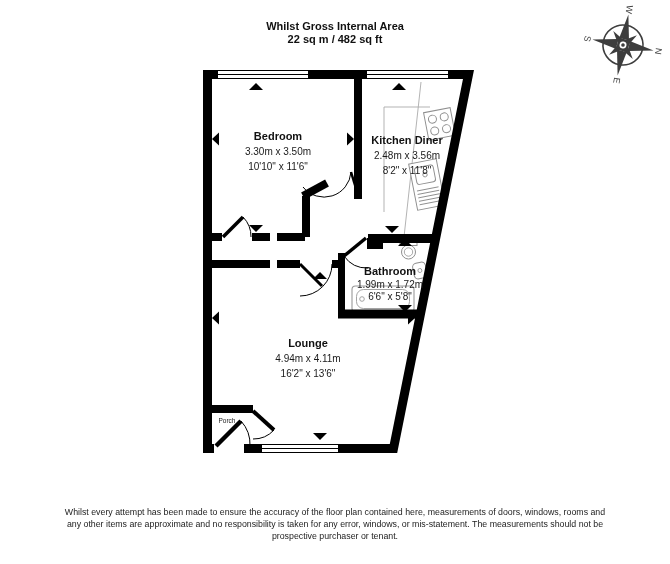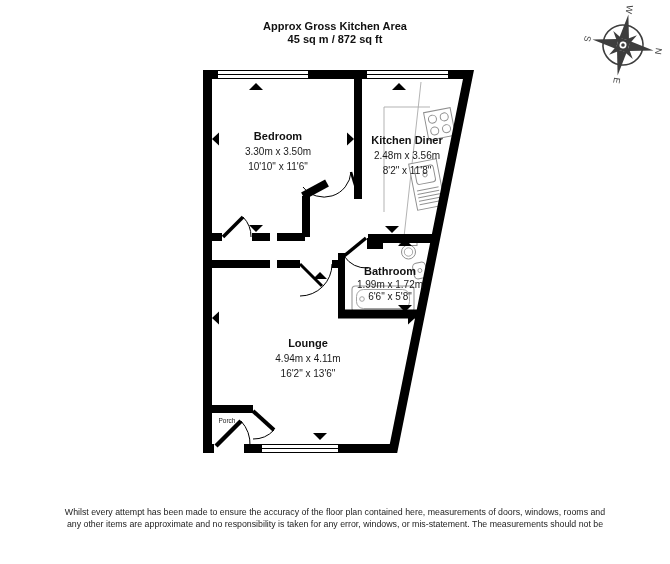--- a/index.html
+++ b/index.html
@@ -16,22 +16,22 @@
   svg text.room-dim{font-size:10px;fill:#1a1a1a;}
   svg text.porch{font-size:6.5px;fill:#222;}
   svg text.compass-letter{font-size:9px;fill:#3d3d3d;}
 </style>
 </head>
 <body>
 
 <div class="page">
 
   <div class="title">
-    <div class="t1">Approx Gross Kitchen Area</div>
-    <div class="t2">45 sq m / 872 sq ft</div>
+    <div class="t1">Whilst Gross Internal Area</div>
+    <div class="t2">22 sq m / 482 sq ft</div>
   </div>
 
   <svg class="plan-svg" width="670" height="500" viewBox="0 0 670 500">
 
     <g transform="translate(623,45) rotate(100)">
       <circle r="20" fill="none" stroke="#3d3d3d" stroke-width="1.6"></circle>
       <g fill="#3d3d3d">
         <g transform="rotate(45)">
           <polygon points="0,-17 3.5,-3.5 -3.5,-3.5"></polygon>
           <polygon points="17,0 3.5,3.5 3.5,-3.5"></polygon>
@@ -205,15 +205,16 @@
         <text class="room-dim" x="308" y="362">4.94m x 4.11m</text>
         <text class="room-dim" x="308" y="377">16'2" x 13'6"</text>
       </g>
       <text class="porch" x="227" y="423">Porch</text>
     </g>
   </svg>
 
   <div class="disclaimer">
     <div>Whilst every attempt has been made to ensure the accuracy of the floor plan contained here, measurements of doors, windows, rooms and</div>
     <div>any other items are approximate and no responsibility is taken for any error, windows, or mis-statement. The measurements should not be</div>
+    <div>prospective purchaser or tenant.</div>
   </div>
 
 </div>
 
 </body></html>

